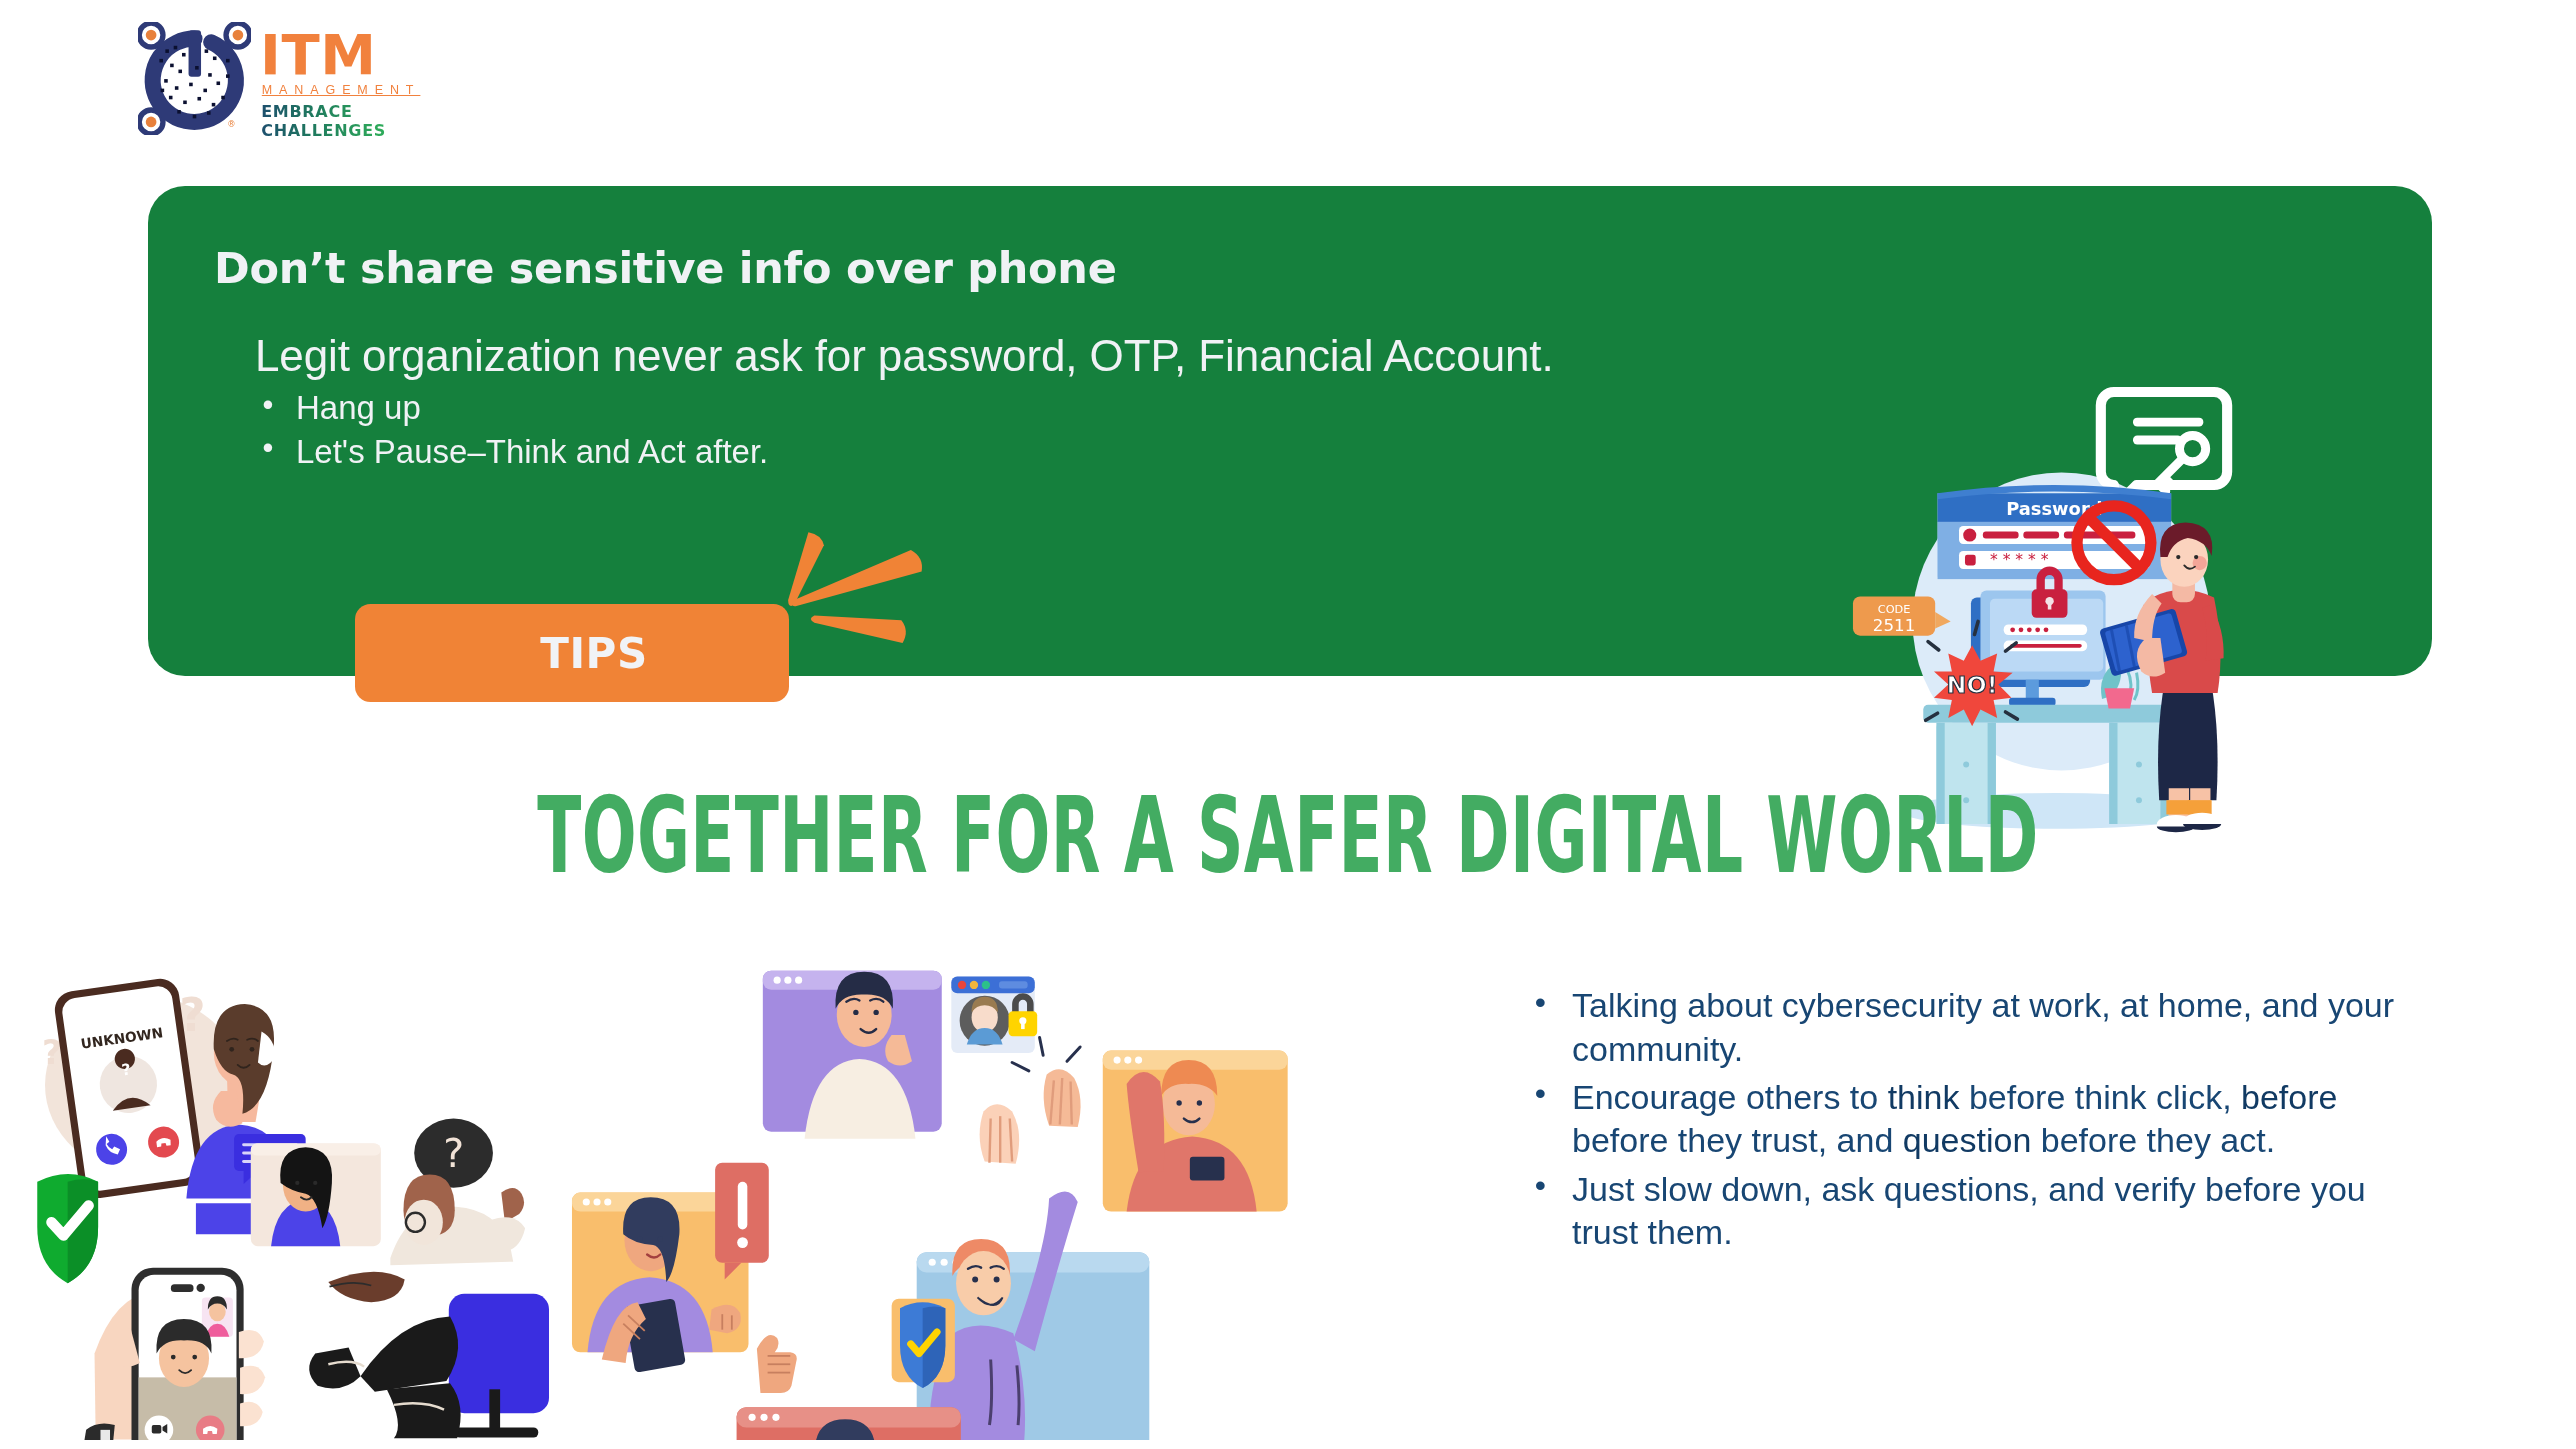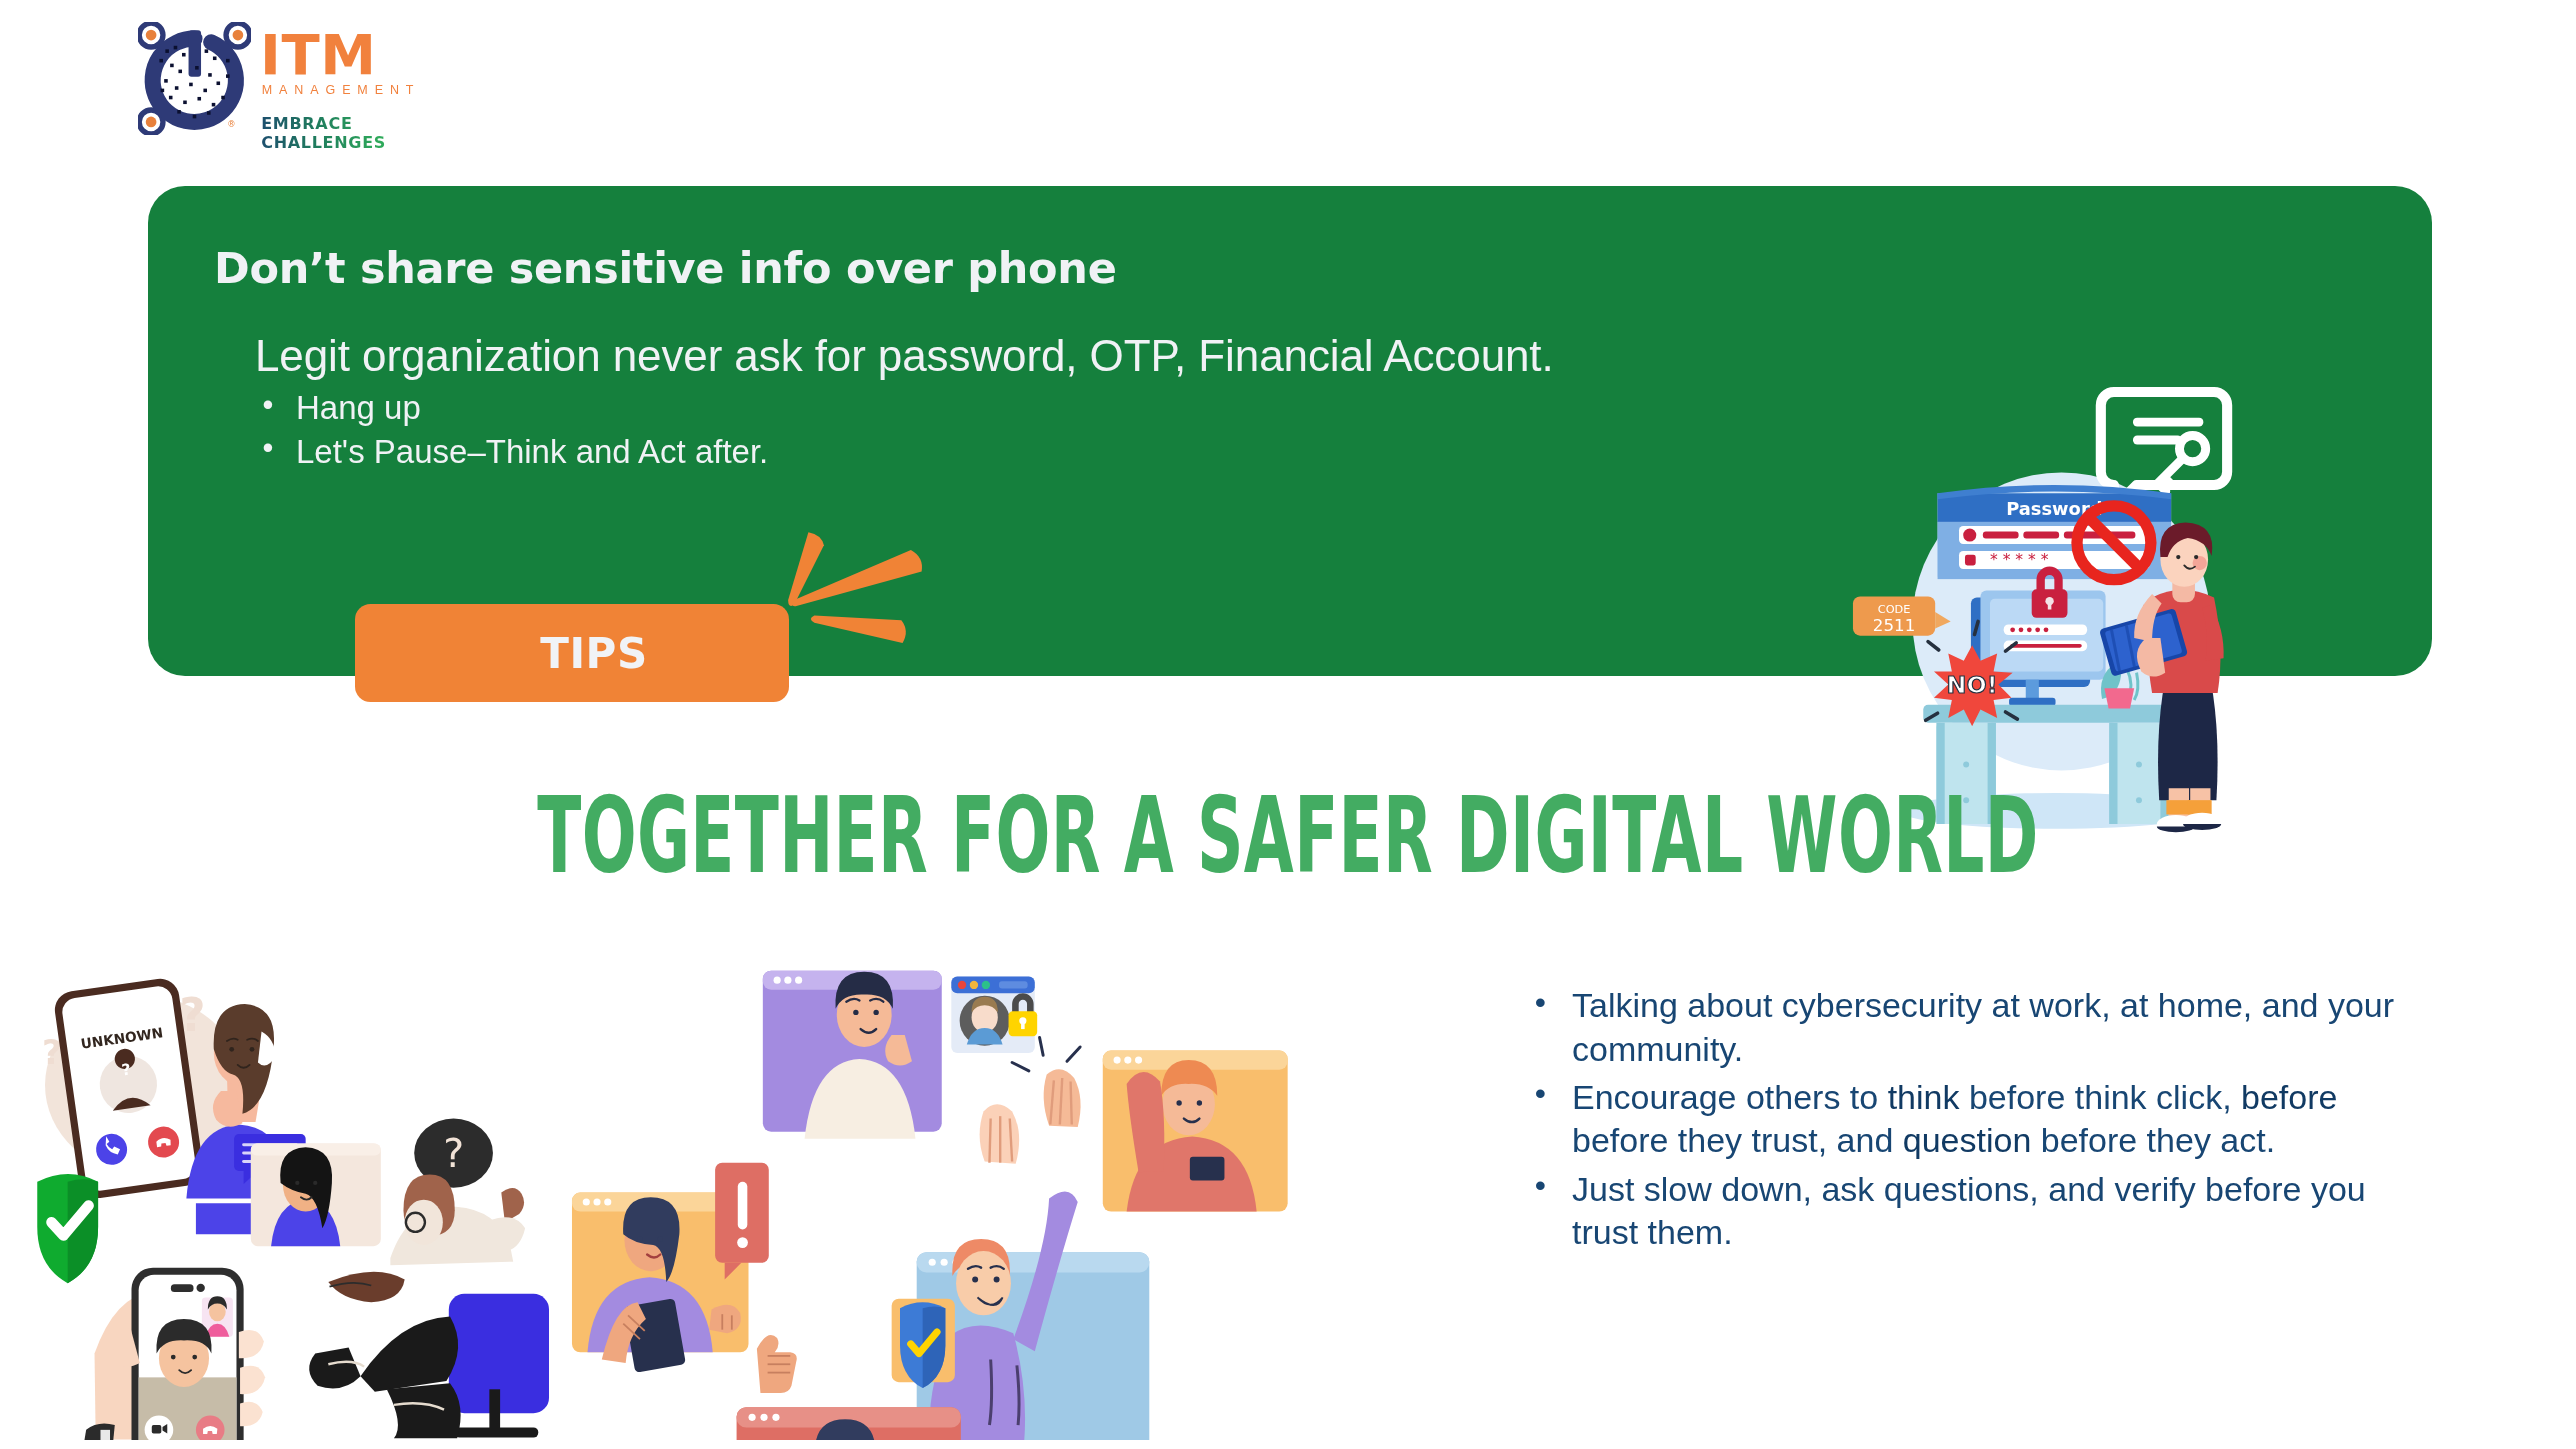--- a/index.html
+++ b/index.html
@@ -17,26 +17,26 @@
   .logo-mark { position: absolute; left: 0; top: 3.6px; width: 113px; height: 113px; }
   .logo-text { position: absolute; left: 122px; top: 10.7px; width: 191px; }
   .logo-itm {
     font-family: "DejaVu Sans", sans-serif;
     font-weight: 700; font-size: 56px; line-height: 0.92;
     color: #F1813D; letter-spacing: 0.6px;
   }
   .logo-mgmt {
     font-family: "Liberation Sans", sans-serif;
     font-size: 12.5px; font-weight: 400; color: #F1813D;
-    letter-spacing: 6.9px; margin-top: 3px; padding-left: 1.8px;
+    letter-spacing: 6.9px; margin-top: 3px; padding-left: 1.8px; text-decoration: underline;
   }
   .logo-embrace {
     font-family: "DejaVu Sans", sans-serif;
     font-weight: 700; font-size: 16px; letter-spacing: 0.7px;
-    margin-top: 17px; padding-left: 1.2px;
+    margin-top: 5px; padding-left: 1.2px;
     background: linear-gradient(90deg,#1D4E6E 0%,#1F7A5E 28%,#2EA95A 62%,#2FBB63 100%);
     -webkit-background-clip: text; background-clip: text;
     -webkit-text-fill-color: transparent; color: #2EA95A;
   }
 
   
   .tip-panel {
     position: absolute; left: 148px; top: 186px;
     width: 2284px; height: 490px;
     background: #15803d; border-radius: 37px;

